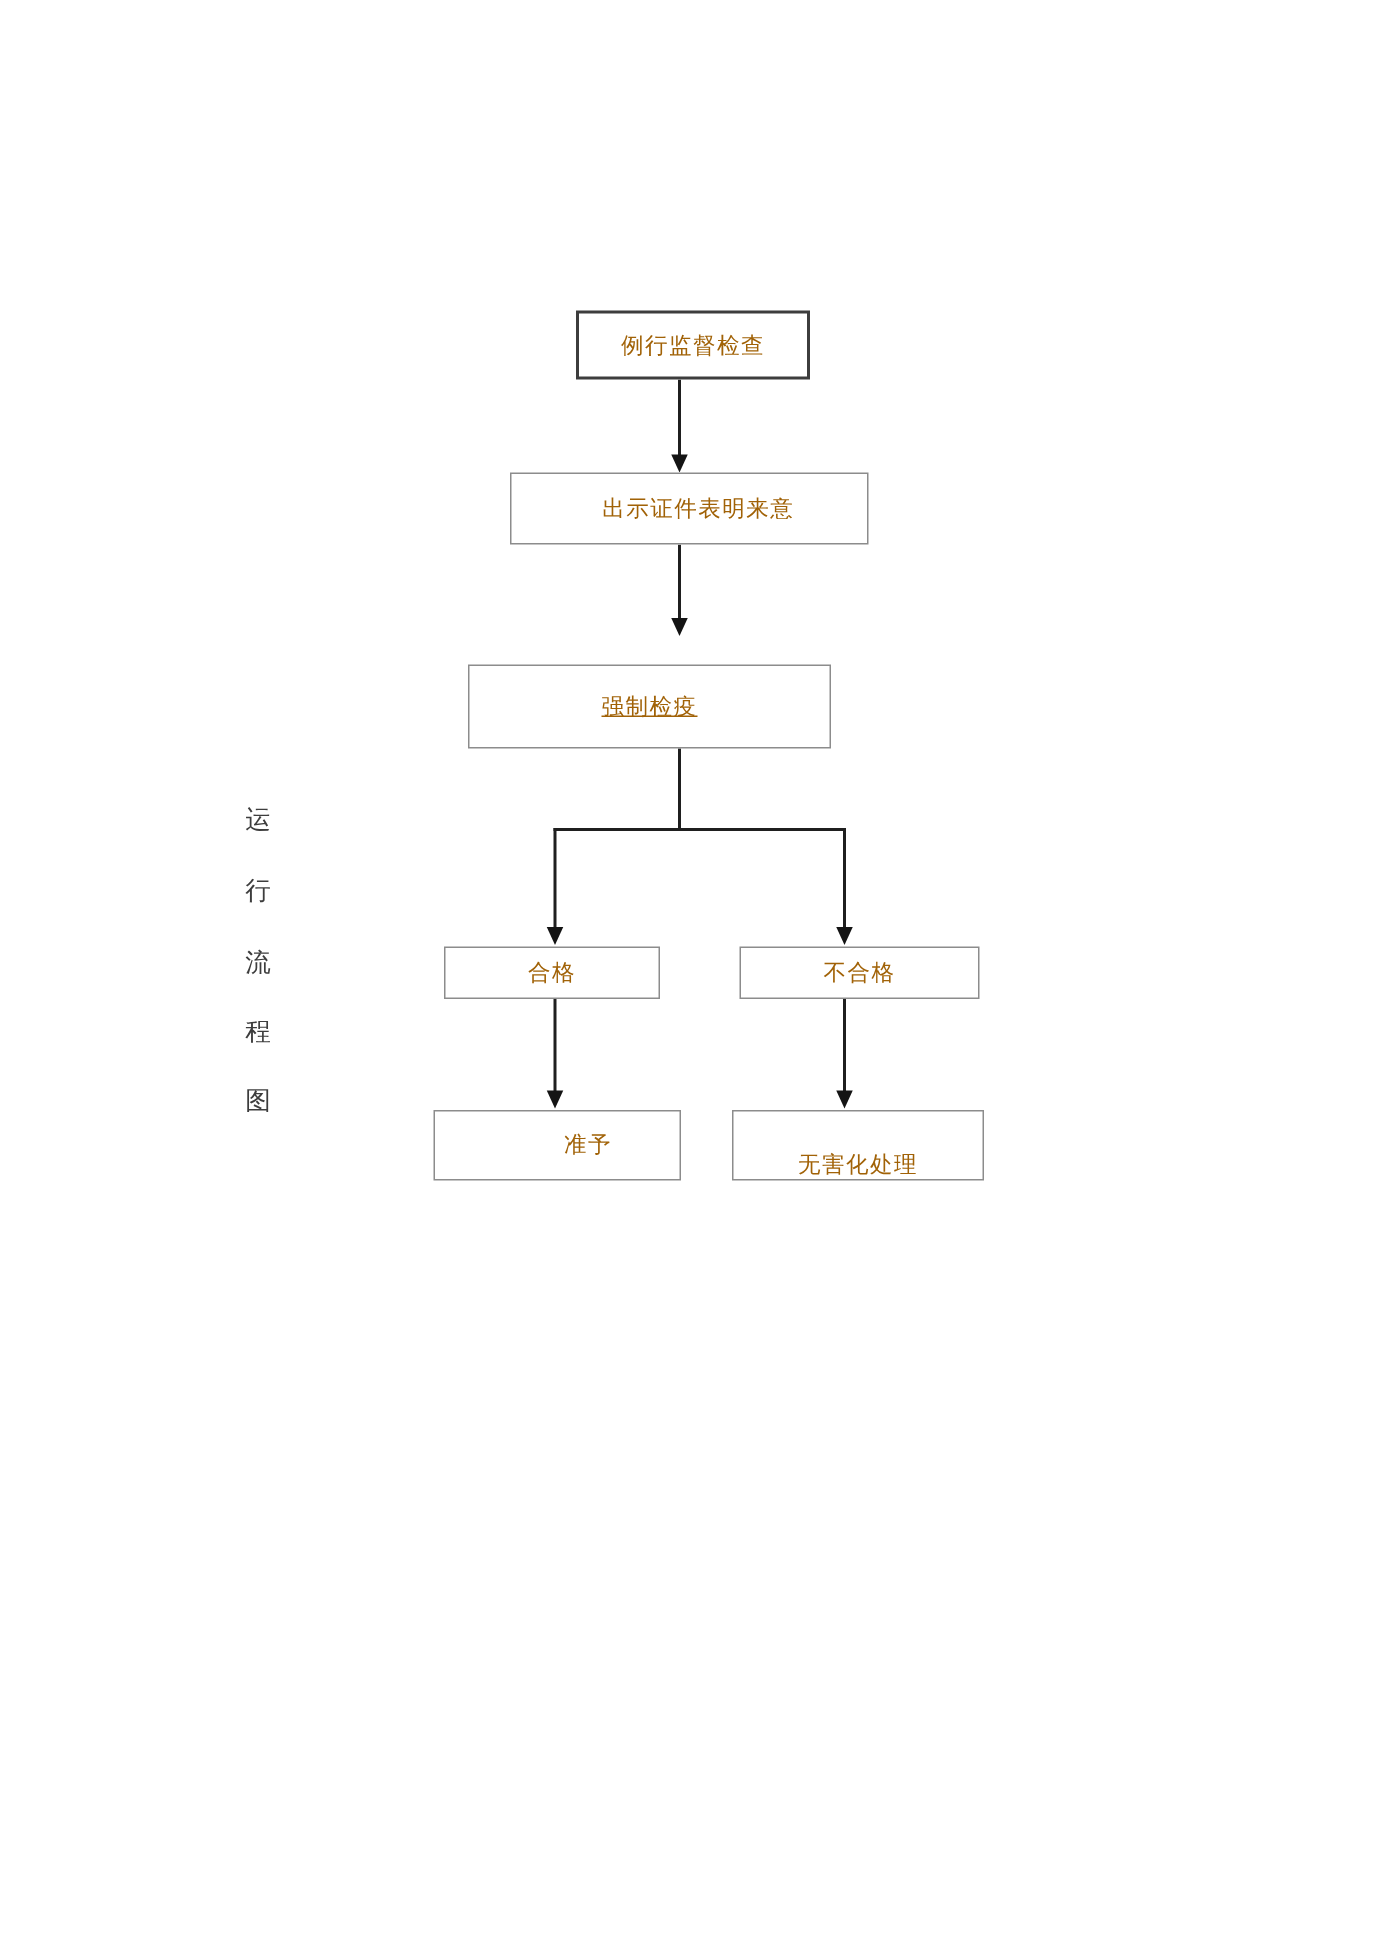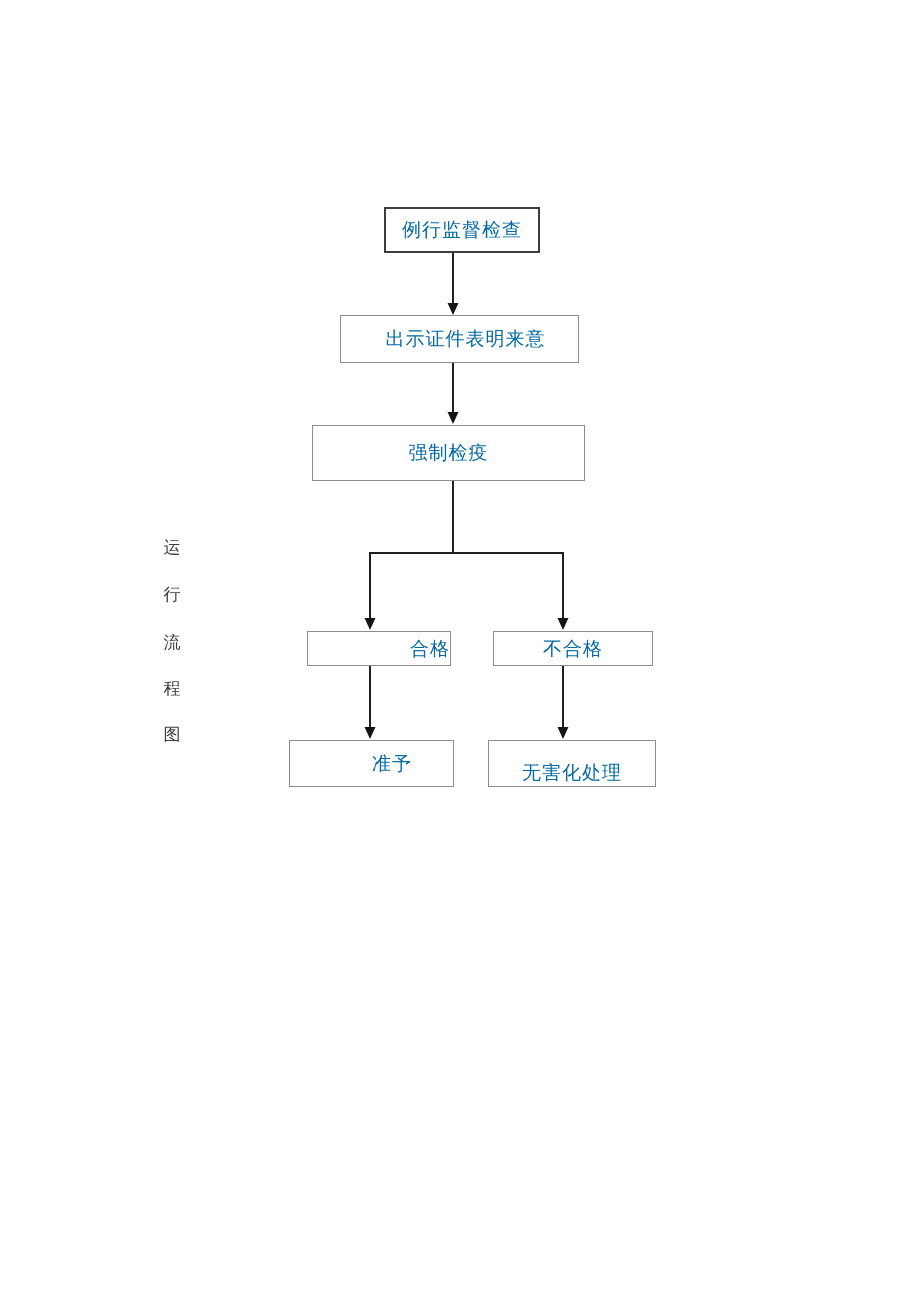--- a/index.html
+++ b/index.html
@@ -35,31 +35,31 @@
 
   
   .node {
     position: absolute;
     box-sizing: border-box;
     background: #ffffff;
     border: 1px solid #8c8c8c;
     display: flex;
     align-items: center;
     justify-content: center;
-    font-size: 19px;
-    color: #0369a1;
+    font-size: 15px;
+    color: #a16207;
     letter-spacing: 1px;
   }
   .node.primary {
     border: 2px solid #3d3d3d;
   }
   .n1 { left: 384px; top: 207px; width: 156px; height: 46px; }
   .n2 { left: 340px; top: 315px; width: 239px; height: 48px; padding-left: 12px; }
-  .n3 { left: 312px; top: 425px; width: 273px; height: 56px; }
-  .n4 { left: 307px; top: 631px; width: 144px; height: 35px; justify-content: flex-end; }
+  .n3 { left: 312px; top: 443px; width: 242px; height: 56px; text-decoration: underline; }
+  .n4 { left: 296px; top: 631px; width: 144px; height: 35px; }
   .n5 { left: 493px; top: 631px; width: 160px; height: 35px; align-items: center; }
   .n6 { left: 289px; top: 740px; width: 165px; height: 47px; padding-left: 41px; }
   .n7 { left: 488px; top: 740px; width: 168px; height: 47px; align-items: flex-end; }
 
   .edges-svg {
     position: absolute;
     left: 0;
     top: 0;
     width: 920px;
     height: 1301px;

